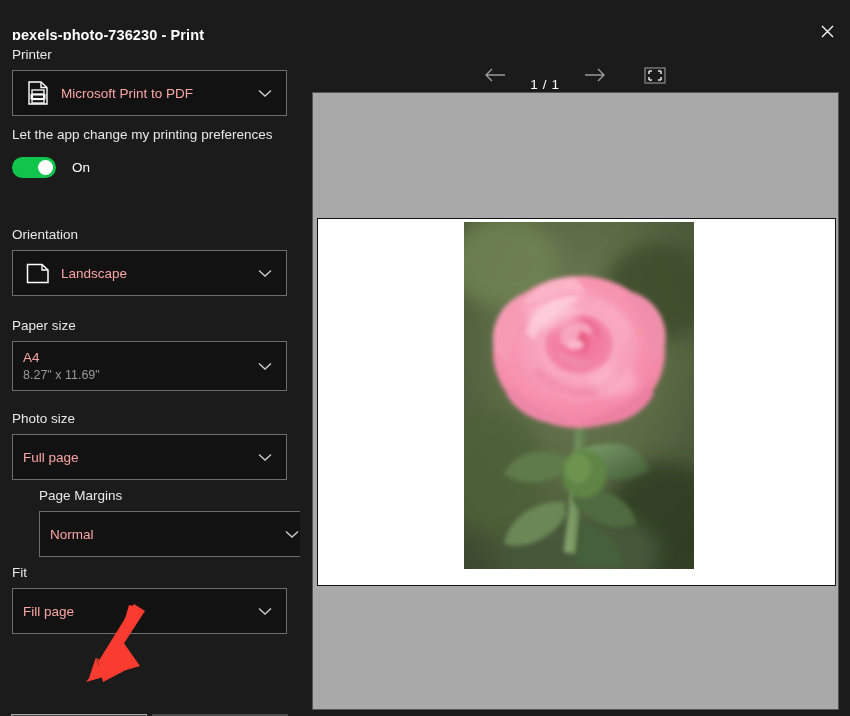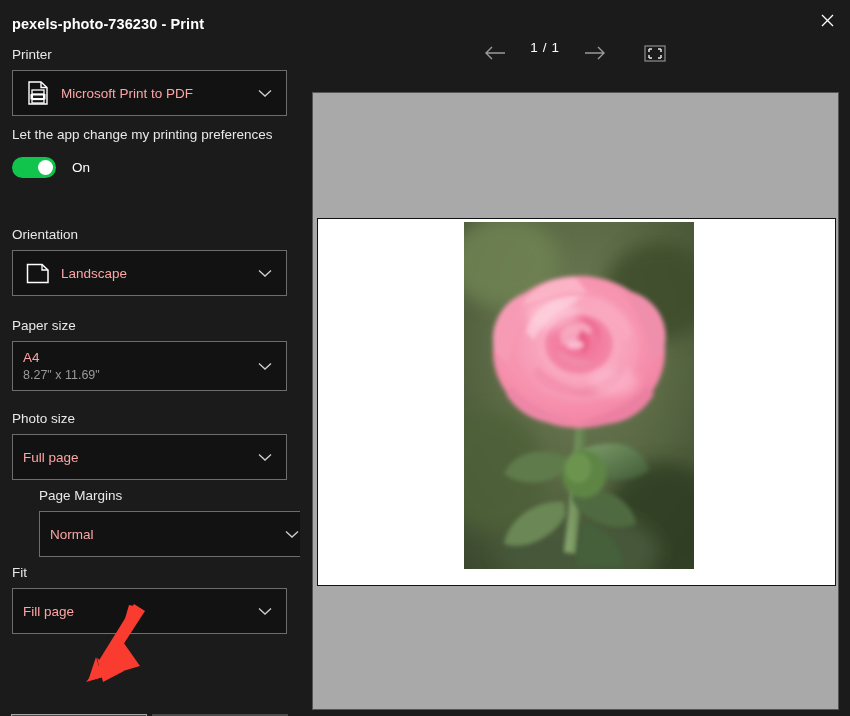--- a/index.html
+++ b/index.html
@@ -16,21 +16,21 @@
     position: relative;
     width: 850px;
     height: 716px;
     background: #1b1b1b;
     color: #ffffff;
   }
 
   
   .titlebar {
     position: absolute;
-    left: 0; top: 4px;
+    left: 0; top: 15px;
     width: 850px; height: 40px;
     background: #1b1b1b;
   }
   .title-text {
     position: absolute;
     left: 12px; top: 12px;
     font-size: 14.5px;
     font-weight: bold;
     color: #ffffff;
     letter-spacing: .1px;
@@ -176,21 +176,21 @@
     left: 300px; top: 40px;
     width: 550px; height: 676px;
     background: #1b1b1b;
   }
 
   .preview-toolbar {
     position: absolute;
     left: 0; top: 0;
     width: 550px; height: 52px;
     display: flex;
-    align-items: flex-start;
+    align-items: flex-end;
     justify-content: center;
     gap: 0px;
   }
   .tb-btn {
     width: 44px; height: 30px;
     display: flex; align-items: center; justify-content: center;
     cursor: pointer;
   }
   .page-indicator {
     min-width: 56px;

